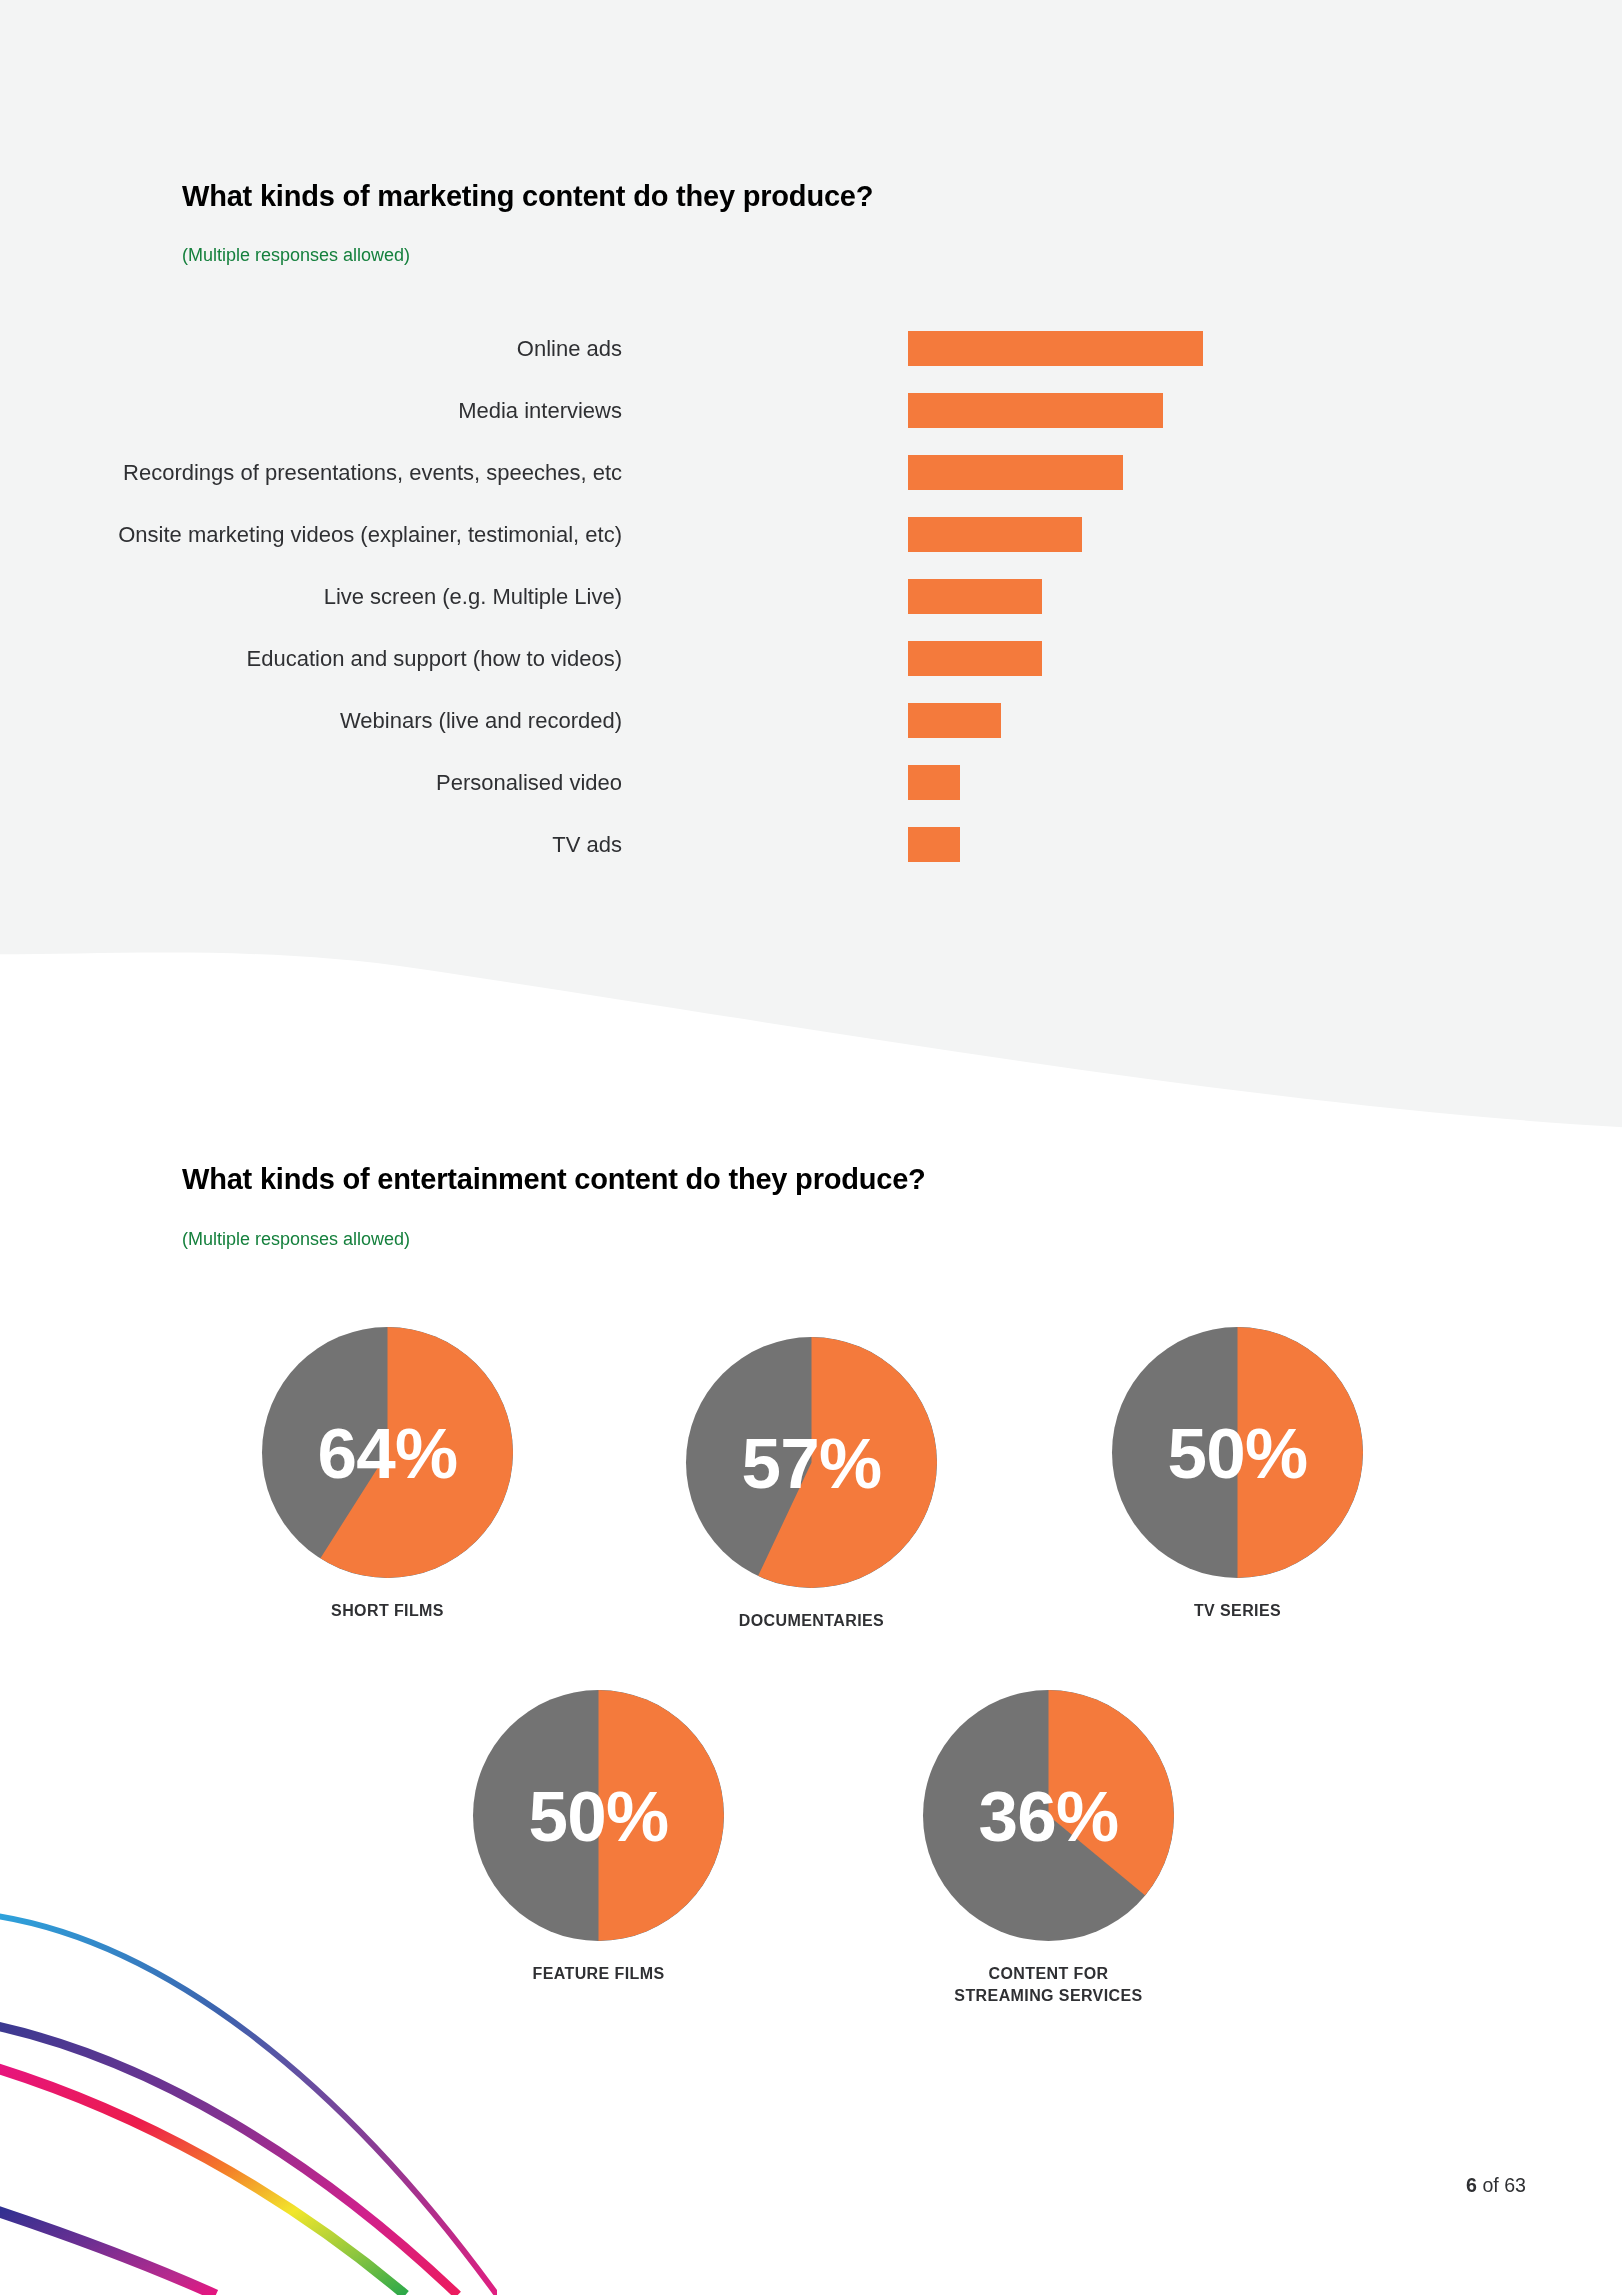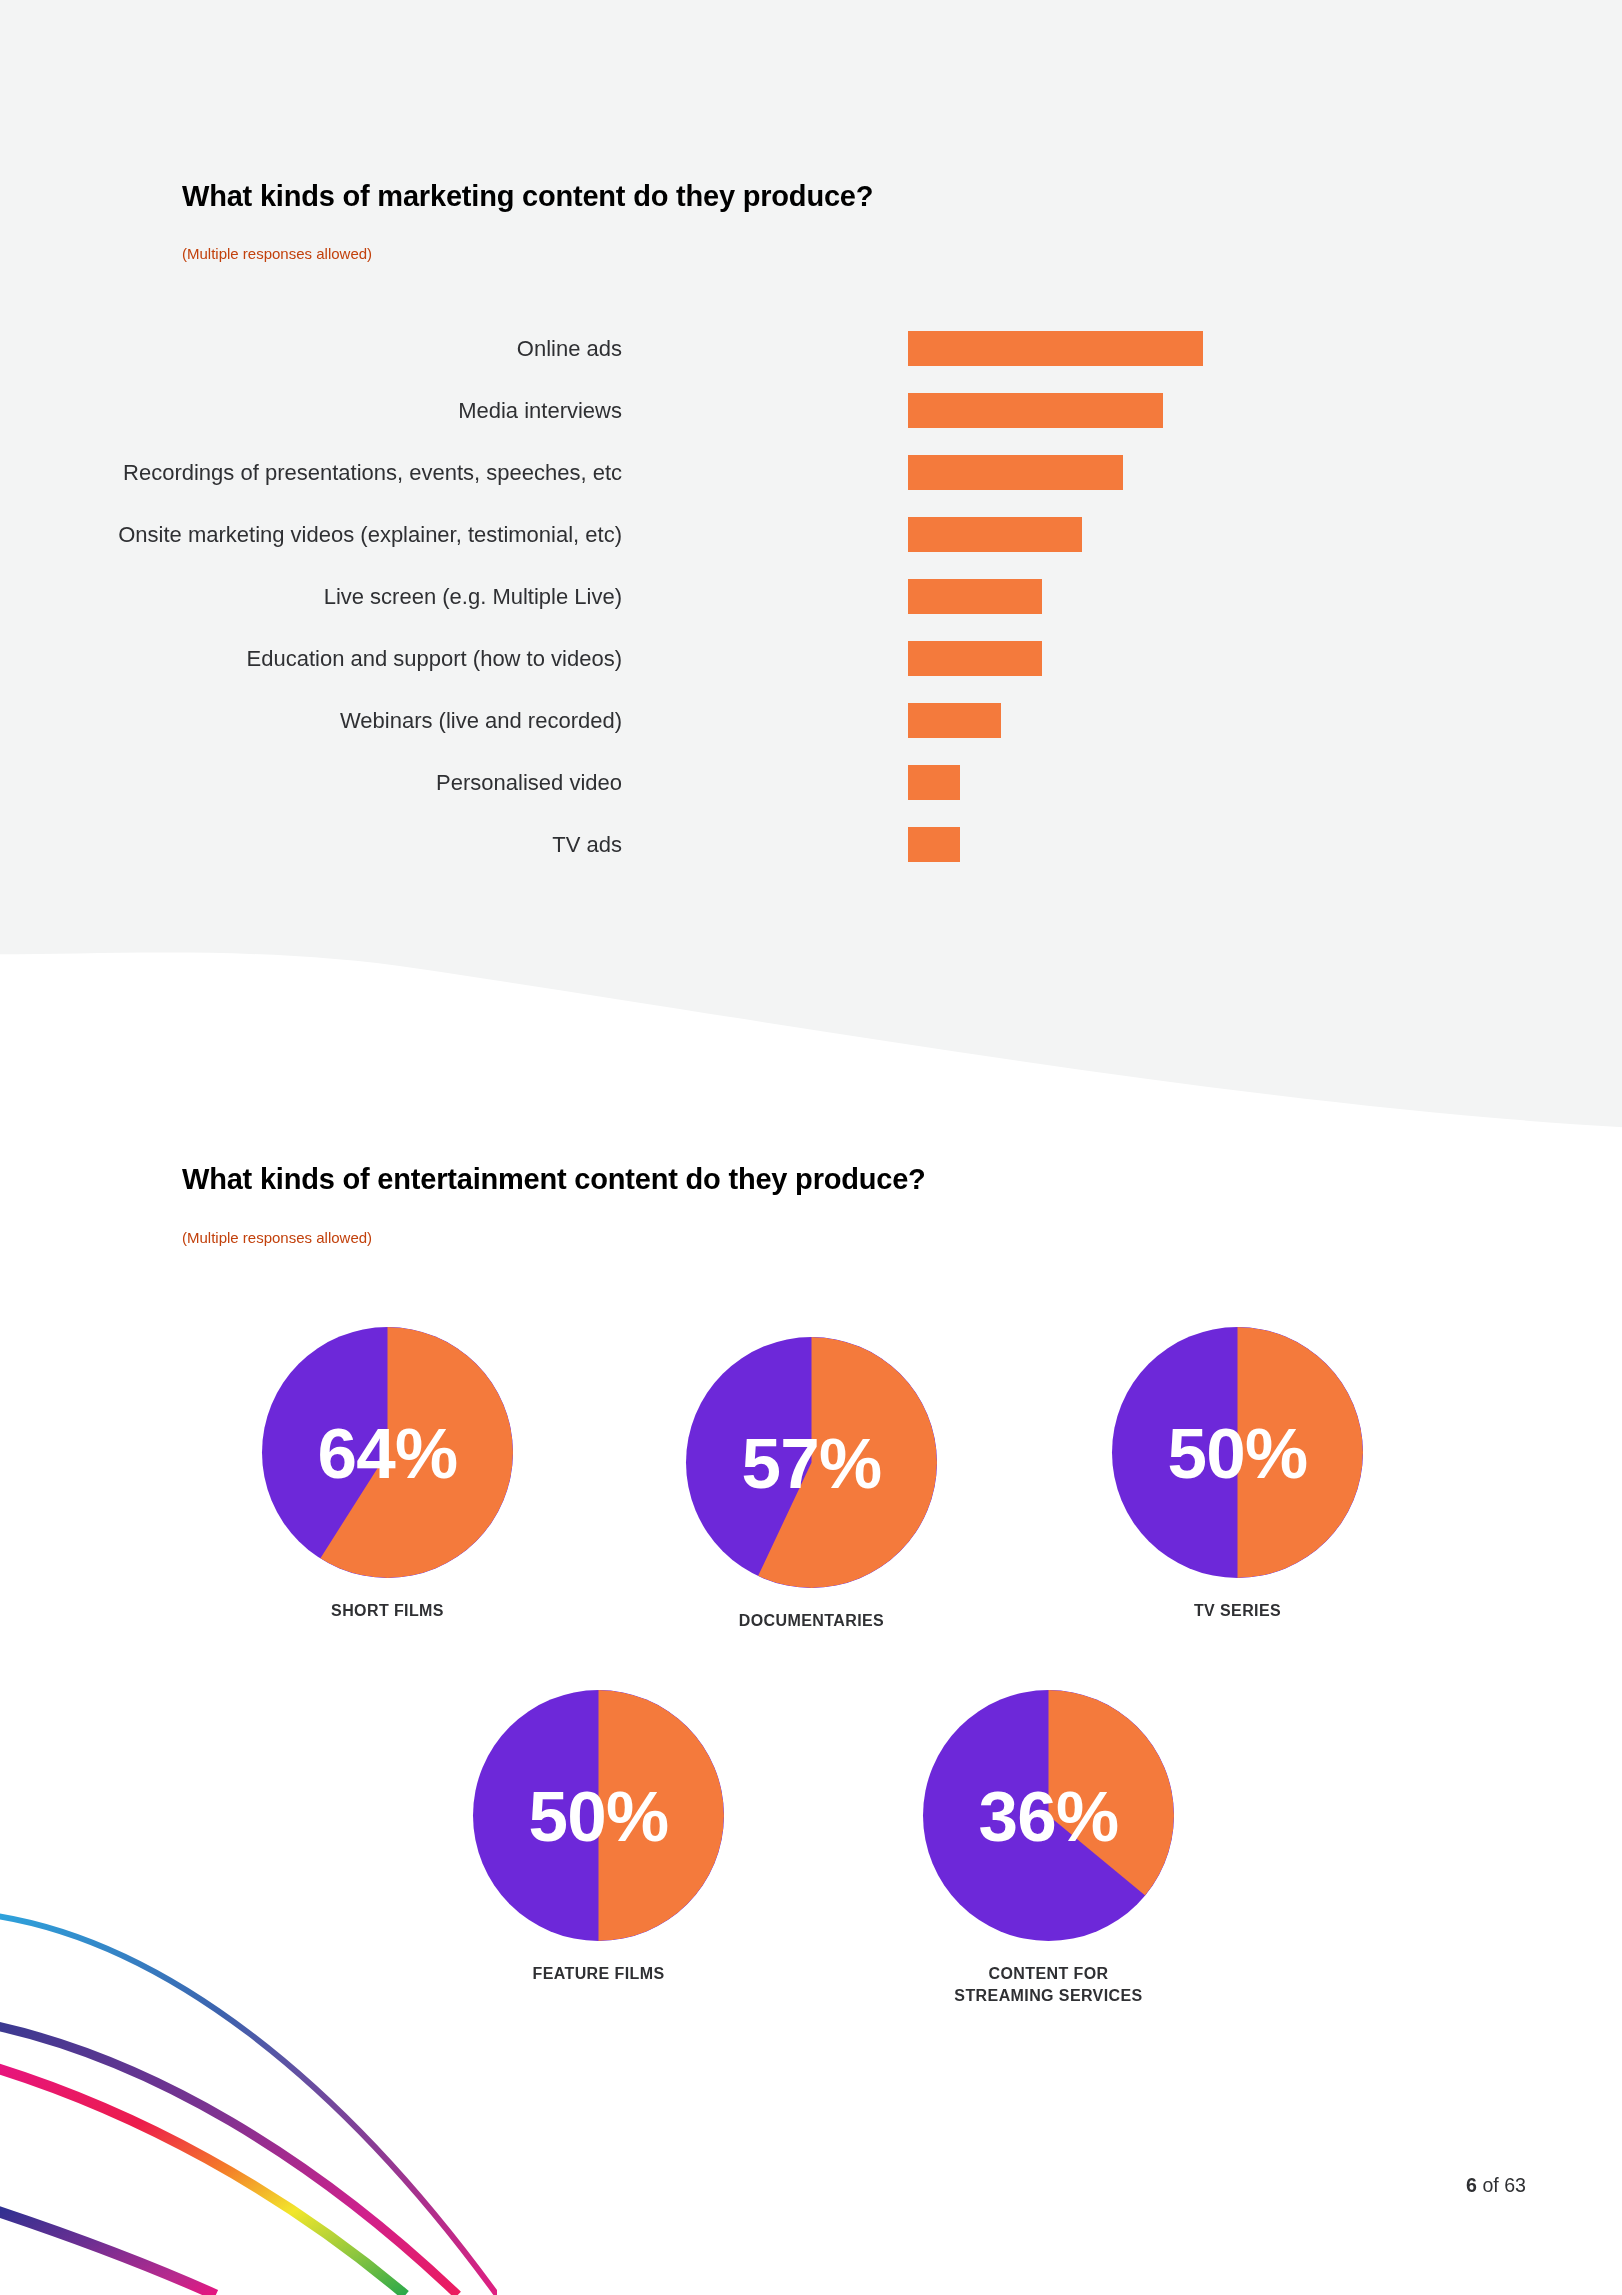--- a/index.html
+++ b/index.html
@@ -35,23 +35,23 @@
   .heading {
     position: absolute;
     font-size: 29px;
     font-weight: bold;
     letter-spacing: -0.2px;
     color: #000000;
     white-space: nowrap;
   }
   .subheading {
     position: absolute;
-    font-size: 15px;
+    font-size: 18px;
     font-weight: normal;
-    color: #c2410c;
+    color: #15803d;
     white-space: nowrap;
   }
 
   #bar-chart {
     position: absolute;
     left: 0;
     top: 327px;
     width: 1503px;
   }
   .bar-row {
@@ -90,21 +90,21 @@
     position: absolute;
     text-align: center;
   }
   .pie-circle {
     position: relative;
     width: 251px;
     height: 251px;
     border-radius: 50%;
     margin: 0 auto;
     overflow: hidden;
-    background: #6d28d9;
+    background: #737373;
   }
   .pie-wedge {
     position: absolute;
     left: 0; top: 0;
     width: 100%; height: 100%;
     border-radius: 50%;
   }
   .pie-value {
     position: absolute;
     left: 0;

